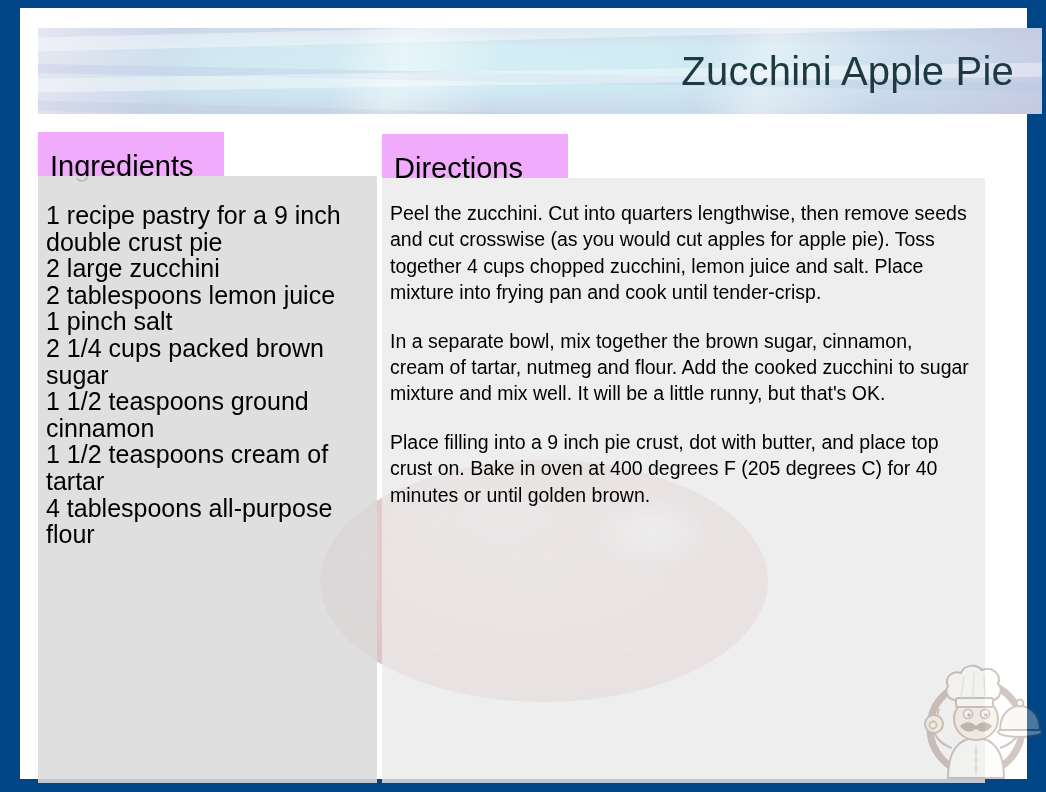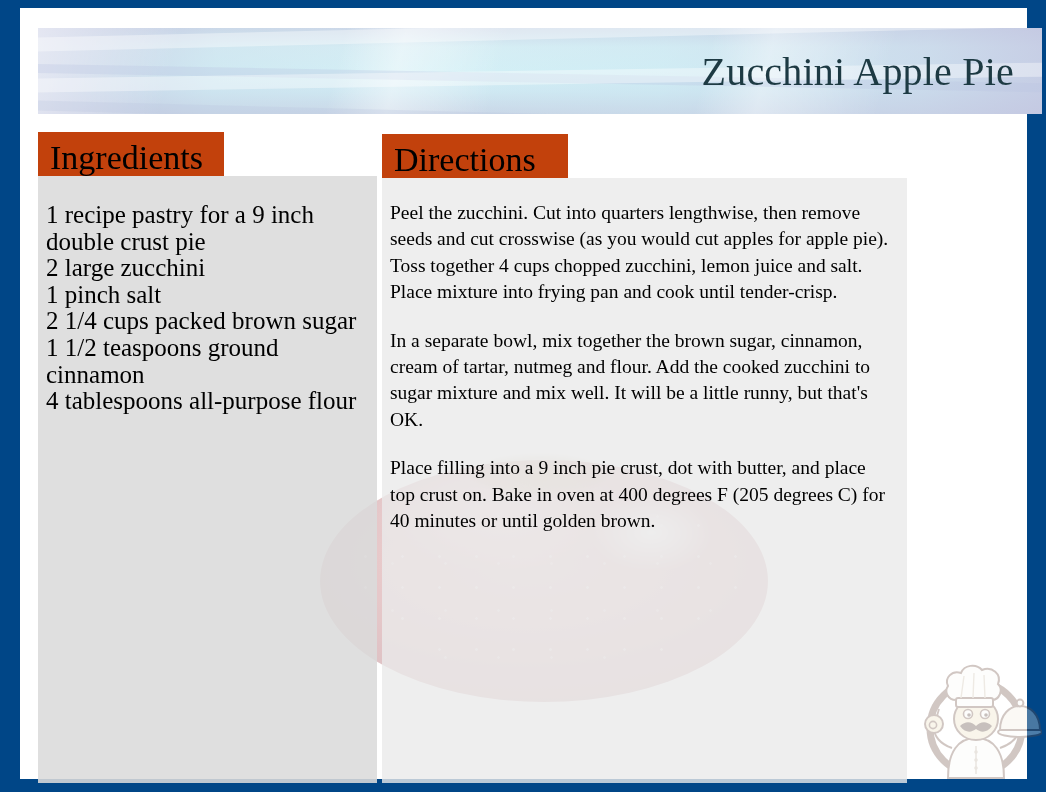--- a/index.html
+++ b/index.html
@@ -14,21 +14,20 @@
     overflow: hidden;
   }
 
   
   #recipe-card {
     position: absolute;
     left: 0; top: 0;
     width: 1046px;
     height: 792px;
     background: #004687;
-    font-family: Liberation Serif, serif;
   }
   #page-surface {
     position: absolute;
     left: 20px;
     top: 8px;
     width: 1007px;
     height: 771px;
     background: #ffffff;
   }
 
@@ -123,25 +122,25 @@
     height: 16%;
     border-radius: 50%;
     background: radial-gradient(ellipse at 50% 60%, rgba(214,206,166,0.75) 0%, rgba(206,192,160,0.35) 60%, rgba(206,192,160,0) 100%);
     opacity: 0.7;
     filter: blur(2px);
   }
 
   
   .panel-heading {
     position: absolute;
-    background: #c2410c;
+    background: #f0abfc;
     color: #000000;
-    font-size: 34px;
+    font-size: 29px;
     line-height: 44px;
-    padding: 4px 12px;
+    padding: 12px 12px;
     box-sizing: border-box;
     white-space: nowrap;
   }
   .panel-body {
     position: absolute;
     box-sizing: border-box;
     color: #000000;
   }
 
   
@@ -166,21 +165,21 @@
   
   #directions-heading {
     left: 362px;
     top: 126px;
     width: 186px;
     height: 44px;
   }
   #directions-body {
     left: 362px;
     top: 170px;
-    width: 525px;
+    width: 603px;
     height: 605px;
     background: rgba(234,234,234,0.80);
     padding: 22px 14px 0 8px;
     font-size: 19.5px;
     line-height: 26.4px;
   }
   #directions-body p {
     margin: 0 0 22px 0;
   }
   #directions-body p:last-child { margin-bottom: 4px; }
@@ -213,23 +212,25 @@
     <div id="apple-watermark">
       <div class="apple-body"></div>
       <div class="apple-speckles"></div>
       <div class="apple-stem-well"></div>
     </div>
 
     <div id="ingredients-heading" class="panel-heading">Ingredients</div>
     <div id="ingredients-body" class="panel-body">
       <div class="ing-line">1 recipe pastry for a 9 inch double crust pie</div>
       <div class="ing-line">2 large zucchini</div>
+      <div class="ing-line">2 tablespoons lemon juice</div>
       <div class="ing-line">1 pinch salt</div>
       <div class="ing-line">2 1/4 cups packed brown sugar</div>
       <div class="ing-line">1 1/2 teaspoons ground cinnamon</div>
+      <div class="ing-line">1 1/2 teaspoons cream of tartar</div>
       <div class="ing-line">4 tablespoons all-purpose flour</div>
     </div>
 
     <div id="directions-heading" class="panel-heading">Directions</div>
     <div id="directions-body" class="panel-body">
       <p>Peel the zucchini.  Cut into quarters lengthwise, then remove seeds and cut crosswise (as you would cut apples for apple pie).  Toss together 4 cups chopped zucchini, lemon juice and salt. Place mixture into frying pan and cook until tender-crisp.</p>
       <p>In a separate bowl, mix together the brown sugar, cinnamon, cream of tartar, nutmeg and flour.  Add the cooked zucchini to sugar mixture and mix well.  It will be a little runny, but that's OK.</p>
       <p>Place filling into a 9 inch pie crust, dot with butter, and place top crust on.  Bake in oven at 400 degrees F (205 degrees C) for 40 minutes or until golden brown.</p>
     </div>
 

